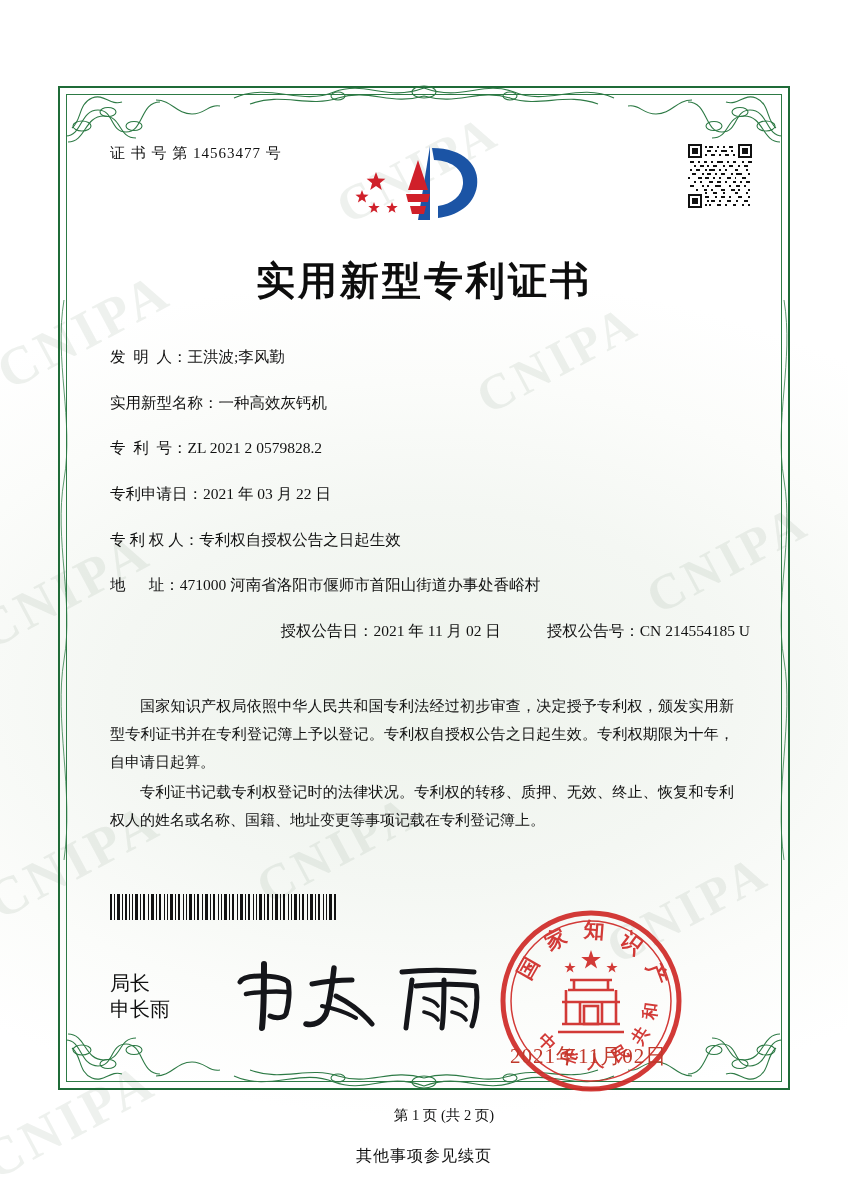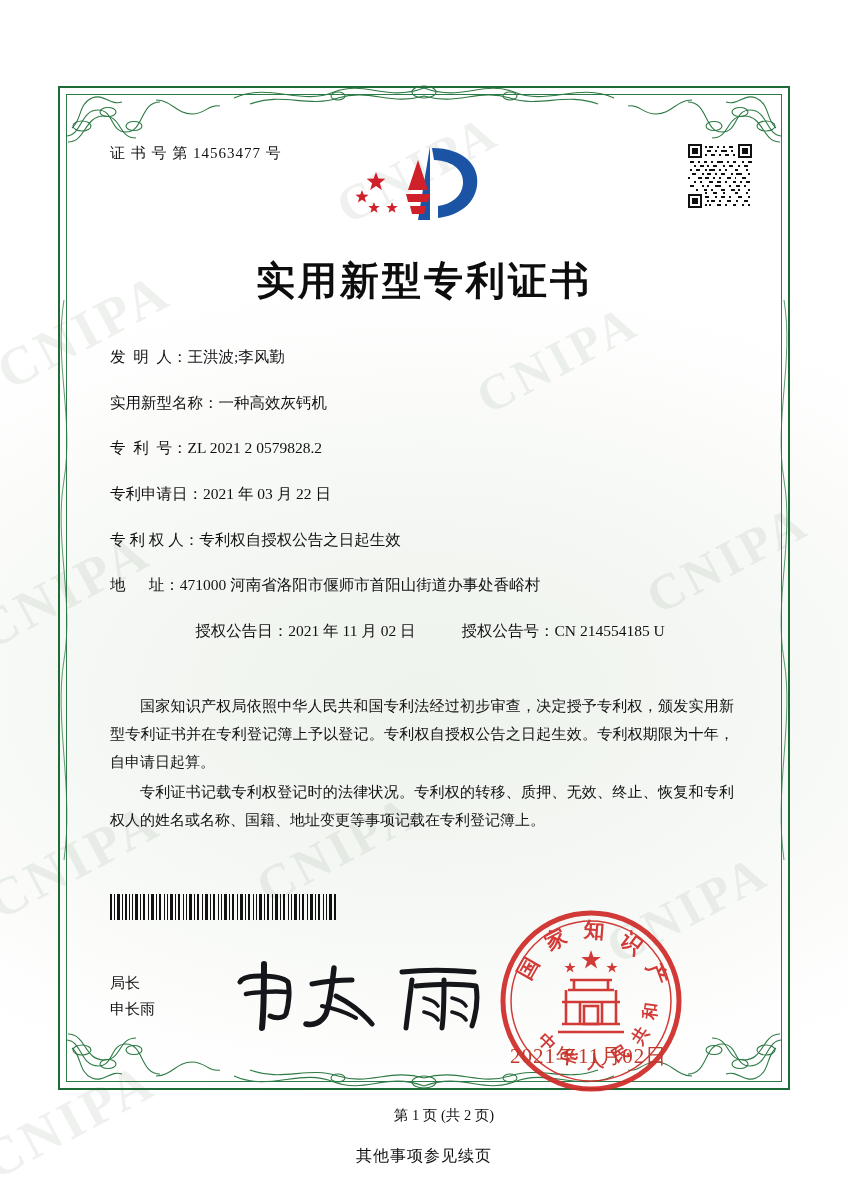--- a/index.html
+++ b/index.html
@@ -126,21 +126,21 @@
     line-height: 1.4;
   }
   .field-label {
     white-space: pre;
     font-family: "Liberation Serif", serif;
   }
   .field-value {
     font-family: "Liberation Serif", serif;
   }
   .field-row.two-col {
-    justify-content: center;
+    justify-content: flex-end;
   }
   .field-spacer { width: 46px; }
 
   .paragraphs {
     position: absolute;
     left: 44px;
     top: 598px;
     width: 636px;
     font-size: 15px;
     line-height: 28px;
@@ -157,21 +157,21 @@
     left: 44px;
     top: 800px;
     width: 230px;
     height: 26px;
   }
 
   .director-block {
     position: absolute;
     left: 44px;
     top: 876px;
-    font-size: 15px;
+    font-size: 20px;
     line-height: 26px;
     color: #111;
   }
 
   .signature {
     position: absolute;
     left: 160px;
     top: 862px;
     width: 290px;
     height: 80px;

